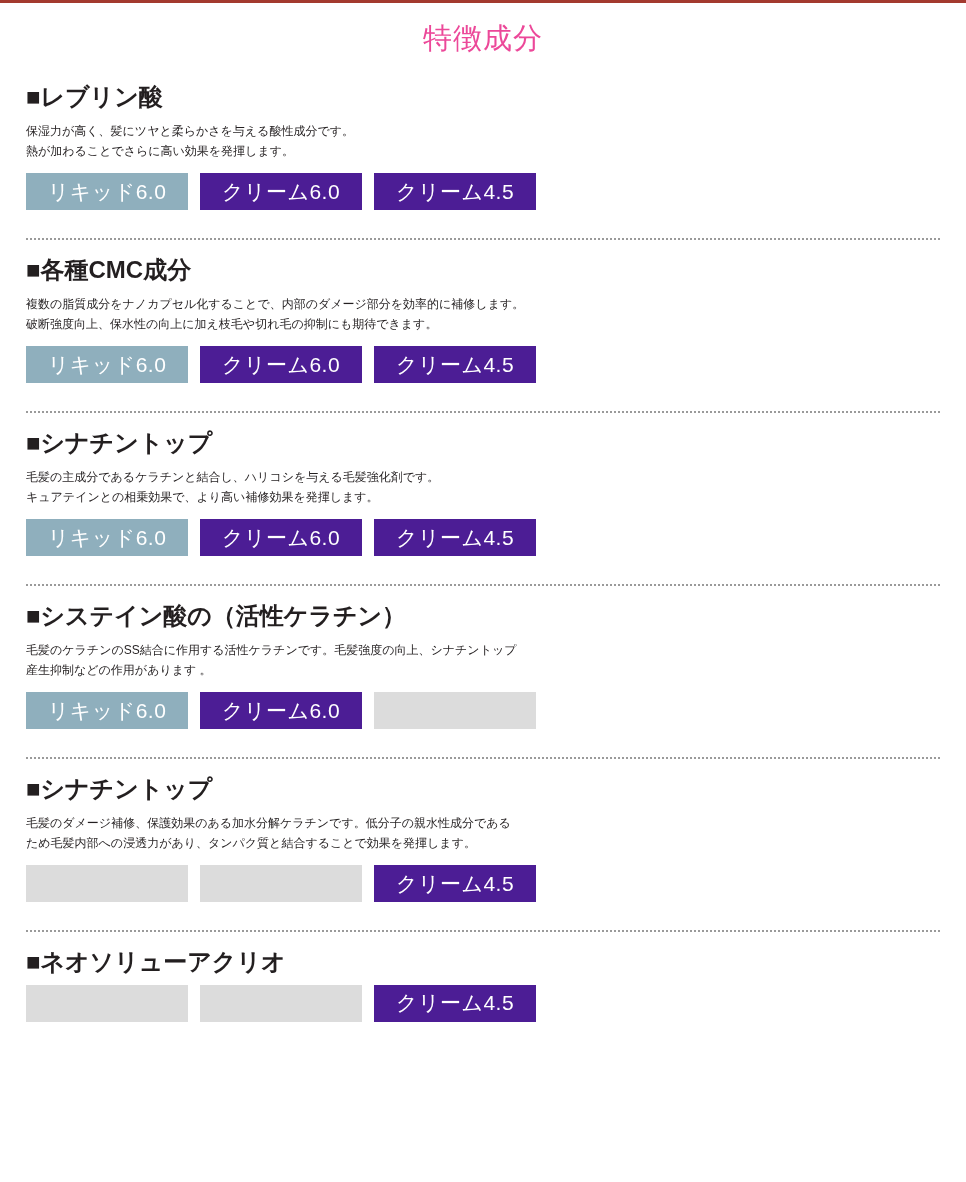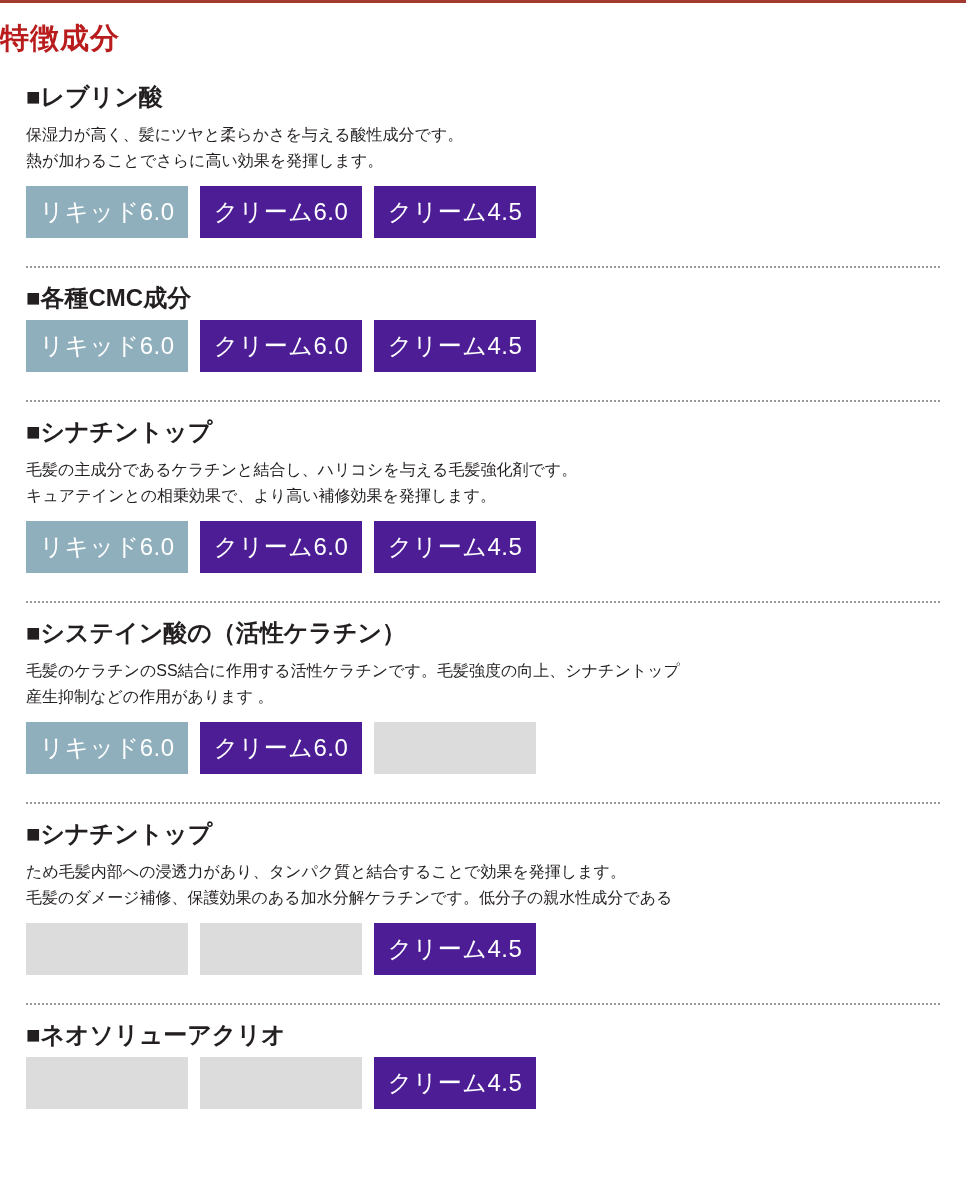--- a/index.html
+++ b/index.html
@@ -18,62 +18,62 @@
     width: 966px;
     box-sizing: border-box;
     position: relative;
   }
   .top-rule {
     height: 3px;
     width: 100%;
     background: #a33a2f;
   }
   .page-title {
-    text-align: left;
+    text-align: center;
     font-size: 29px;
-    font-weight: bold;
+    font-weight: normal;
     letter-spacing: 1px;
-    color: #b91c1c;
+    color: #ec4899;
     margin: 16px 0 22px 0;
   }
   .section {
     padding: 0 26px 0 26px;
   }
   .section-inner {
     padding-bottom: 10px;
   }
   .sec-heading {
     font-size: 24px;
     font-weight: bold;
     color: #231f20;
     margin: 0 0 7px 0;
     line-height: 1.3;
   }
   .sec-body {
-    font-size: 16px;
+    font-size: 12px;
     line-height: 1.62;
     color: #231f20;
     margin: 10px 0 12px 0;
     max-width: 900px;
   }
   .sec-body .line {
     display: block;
   }
   .badges {
     display: flex;
     gap: 12px;
     margin-bottom: 14px;
   }
   .badge {
     min-width: 162px;
-    height: 52px;
+    height: 37px;
     display: flex;
     align-items: center;
     justify-content: center;
-    font-size: 24px;
+    font-size: 21px;
     color: #ffffff;
     letter-spacing: 0.5px;
     box-sizing: border-box;
     padding: 0 10px;
   }
   .badge.liquid {
     background: #8fafbd;
   }
   .badge.cream {
     background: #4c1d95;
@@ -107,20 +107,24 @@
             <div class="badge liquid">リキッド6.0</div>
             <div class="badge cream">クリーム6.0</div>
             <div class="badge cream">クリーム4.5</div>
           </div>
         </div>
       </div>
       <hr class="divider">
       <div class="section">
         <div class="section-inner">
           <h2 class="sec-heading">■各種CMC成分</h2>
+          <p class="sec-body">
+            <span class="line">複数の脂質成分をナノカプセル化することで、内部のダメージ部分を効率的に補修します。</span>
+            <span class="line">破断強度向上、保水性の向上に加え枝毛や切れ毛の抑制にも期待できます。</span>
+          </p>
           <div class="badges">
             <div class="badge liquid">リキッド6.0</div>
             <div class="badge cream">クリーム6.0</div>
             <div class="badge cream">クリーム4.5</div>
           </div>
         </div>
       </div>
       <hr class="divider">
       <div class="section">
         <div class="section-inner">
@@ -149,22 +153,22 @@
             <div class="badge cream">クリーム6.0</div>
             <div class="badge empty"></div>
           </div>
         </div>
       </div>
       <hr class="divider">
       <div class="section">
         <div class="section-inner">
           <h2 class="sec-heading">■シナチントップ</h2>
           <p class="sec-body">
+            <span class="line">毛髪のダメージ補修、保護効果のある加水分解ケラチンです。低分子の親水性成分である</span>
             <span class="line">ため毛髪内部への浸透力があり、タンパク質と結合することで効果を発揮します。</span>
-            <span class="line">毛髪のダメージ補修、保護効果のある加水分解ケラチンです。低分子の親水性成分である</span>
           </p>
           <div class="badges">
             <div class="badge empty"></div>
             <div class="badge empty"></div>
             <div class="badge cream">クリーム4.5</div>
           </div>
         </div>
       </div>
       <hr class="divider">
       <div class="section">

